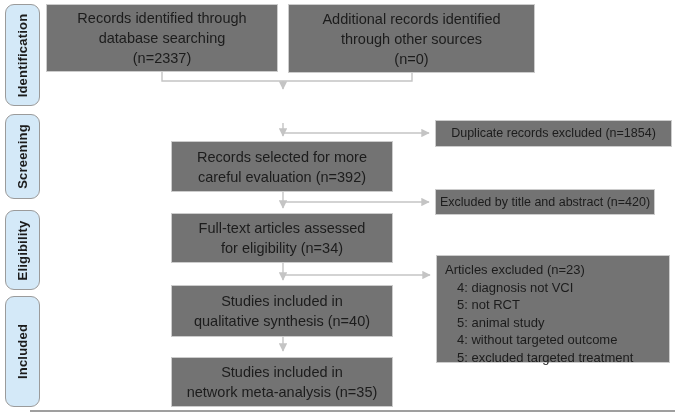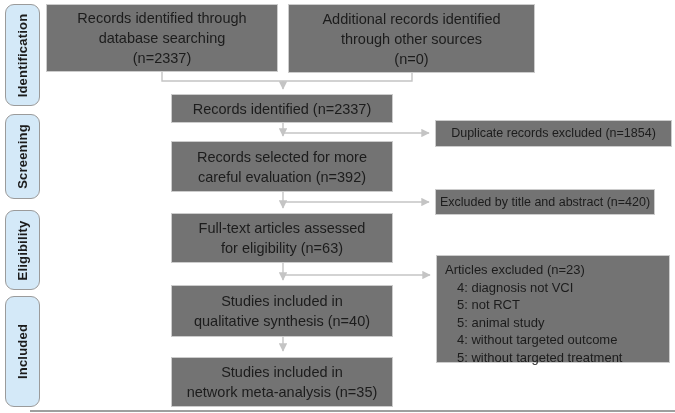--- a/index.html
+++ b/index.html
@@ -113,42 +113,41 @@
   </div>
 
   <div class="fbox" style="left:46px; top:4px; width:232px; height:68px;">Records identified through
 database searching
 (n=2337)</div>
 
   <div class="fbox" style="left:288px; top:4px; width:247px; height:69px;">Additional records identified
 through other sources
 (n=0)</div>
 
-  <div class="fbox" style="left:171px; top:94px; width:222px; height:29px;">Records identified (n=2337)</div>
 
   <div class="fbox" style="left:171px; top:141px; width:222px; height:51px;">Records selected for more
 careful evaluation (n=392)</div>
 
   <div class="fbox" style="left:171px; top:213px; width:222px; height:50px;">Full-text articles assessed
-for eligibility (n=63)</div>
+for eligibility (n=34)</div>
 
   <div class="fbox" style="left:171px; top:285px; width:222px; height:52px;">Studies included in
 qualitative synthesis (n=40)</div>
 
   <div class="fbox" style="left:171px; top:357px; width:222px; height:50px;">Studies included in
 network meta-analysis (n=35)</div>
 
   <div class="fbox small" style="left:435px; top:120px; width:237px; height:27px;">Duplicate records excluded (n=1854)</div>
 
   <div class="fbox small" style="left:435px; top:189px; width:220px; height:26px;">Excluded by title and abstract (n=420)</div>
 
   <div class="fbox list" style="left:436px; top:255px; width:234px; height:108px;">
     <div>Articles excluded (n=23)</div>
     <div class="reason">4: diagnosis not VCI</div>
     <div class="reason">5: not RCT</div>
     <div class="reason">5: animal study</div>
     <div class="reason">4: without targeted outcome</div>
-    <div class="reason">5: without targeted treatment</div>
+    <div class="reason">5: excluded targeted treatment</div>
   </div>
 
   <div id="bottom-rule"></div>
 
 </div>
 
 </body></html>

